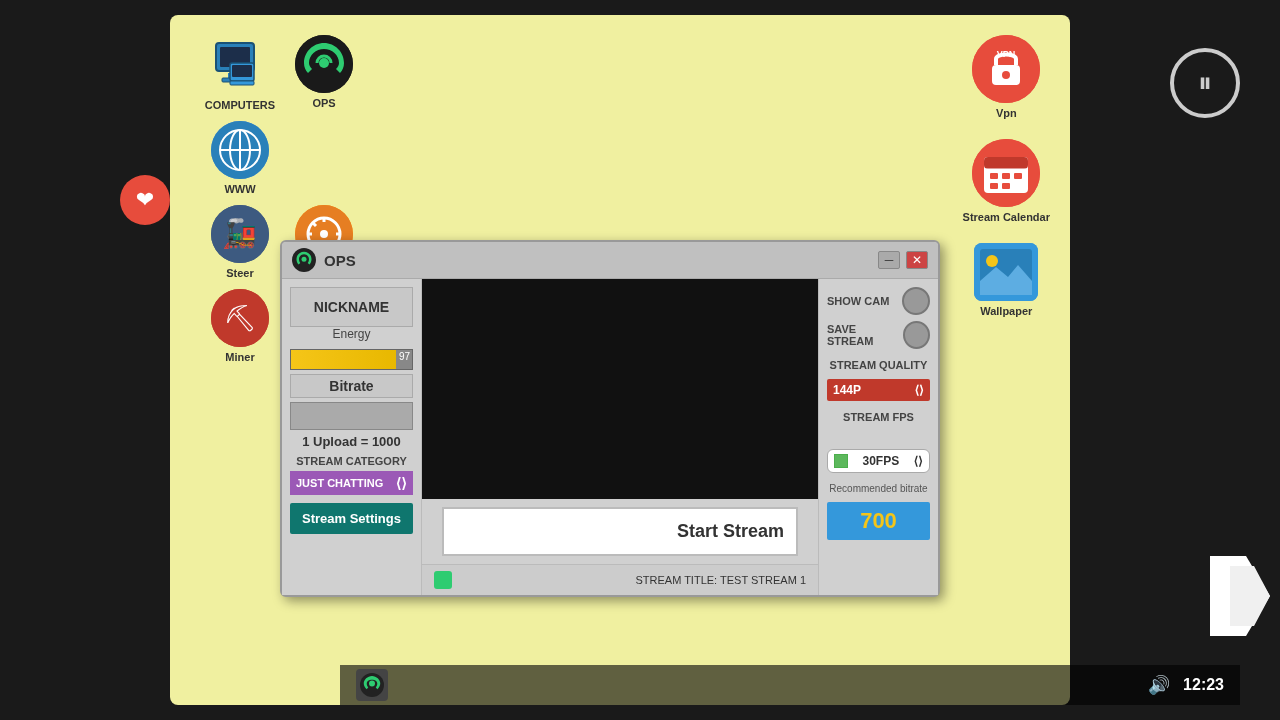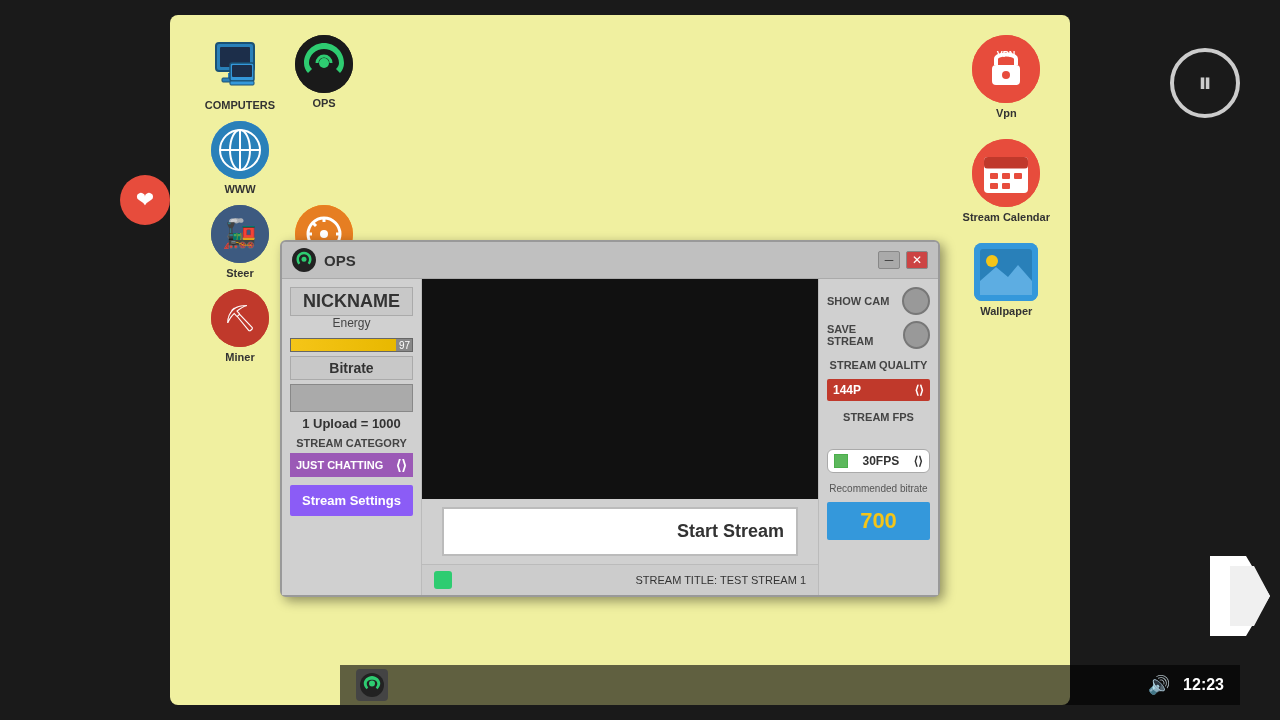--- a/index.html
+++ b/index.html
@@ -225,36 +225,36 @@
       padding: 8px;
       border-right: 1px solid #bbb;
     }
 
     .nickname-section {
       text-align: center;
       margin-bottom: 8px;
     }
 
     .nickname-title {
-      font-size: 18px;
+      font-size: 14px;
       font-weight: bold;
       color: #333;
       background: #c8c8c8;
-      padding: 3px 6px;
+      padding: 11px 6px;
       border: 1px solid #aaa;
     }
 
     .nickname-value {
       font-size: 12px;
       color: #444;
     }
 
     .energy-bar-container {
       background: #888;
-      height: 14px;
+      height: 21px;
       margin: 4px 0;
       border: 1px solid #666;
       position: relative;
     }
 
     .energy-bar-fill {
       background: linear-gradient(to right, #f5c518, #e8b800);
       height: 100%;
       width: 87%;
     }
@@ -313,21 +313,21 @@
       display: flex;
       align-items: center;
       justify-content: space-between;
       cursor: pointer;
       margin: 2px 0;
     }
 
     .category-dropdown .arrow { font-size: 14px; }
 
     .stream-settings-btn {
-      background: #8b5cf6;
+      background: #0f766e;
       color: white;
       font-size: 13px;
       font-weight: bold;
       padding: 8px 6px;
       border: none;
       width: 100%;
       cursor: pointer;
       margin-top: 8px;
       border-radius: 2px;
       text-align: center;

